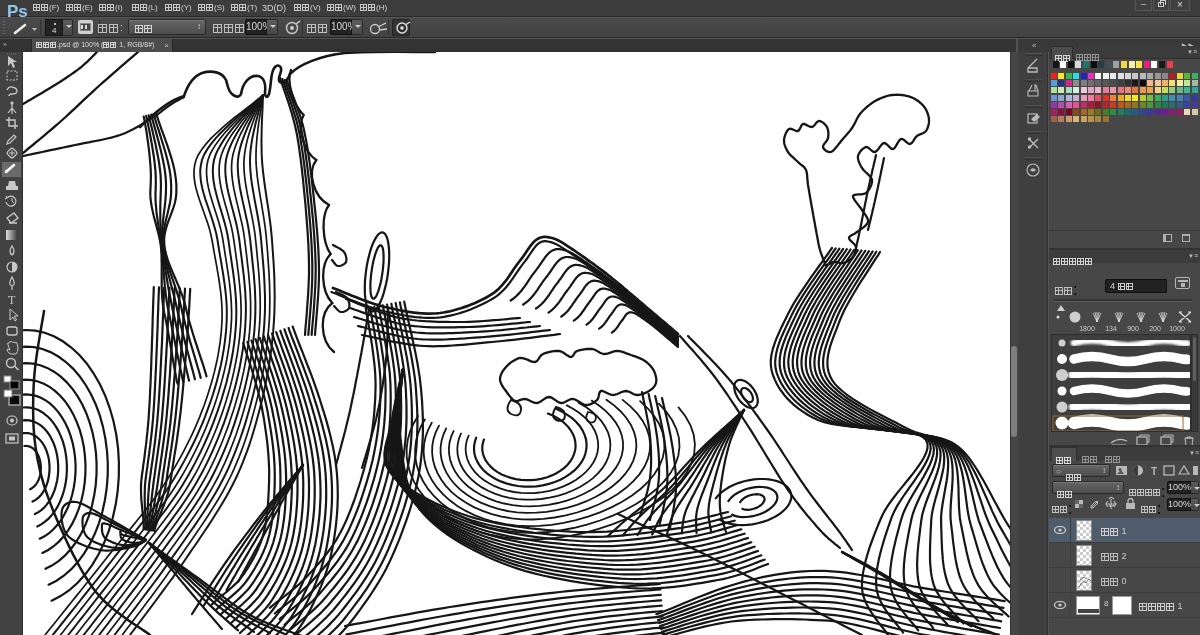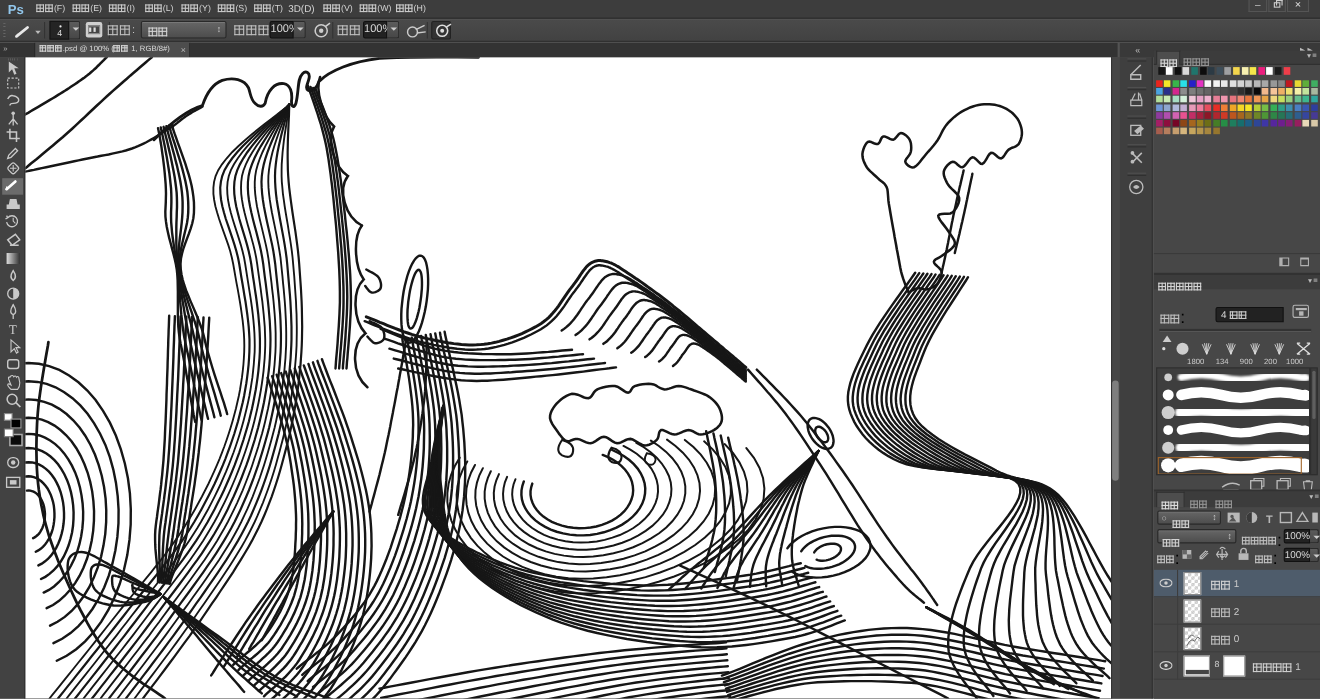--- a/index.html
+++ b/index.html
@@ -13,21 +13,21 @@
 .lbl{color:#c9c9c9;font-size:10px;white-space:nowrap}
 .sel{background:linear-gradient(#666,#4d4d4d);border:1px solid #2a2a2a;border-radius:2px;
  box-shadow:inset 0 1px 0 rgba(255,255,255,.12)}
 .vbox{background:#222;border:1px solid #111;border-radius:2px 0 0 2px;color:#d8d8d8;
  font-size:10px;text-align:right;padding:1px 3px 0 0}
 .vbtn{background:linear-gradient(#5c5c5c,#474747);border:1px solid #2a2a2a;border-left:none;
  border-radius:0 2px 2px 0}
 .vbtn:after{content:"";position:absolute;left:3px;top:5px;border:3px solid transparent;border-top-color:#ccc}
 </style></head><body>
 <div class="a" style="left:0;top:0;width:1200px;height:17px;background:#3d3d3d;border-bottom:1px solid #2b2b2b">
-<div class="a" style="left:7px;top:2px;font-size:12px;font-weight:bold;color:#92c7ec">Ps</div>
+<div class="a" style="left:7px;top:2px;font-size:17px;font-weight:bold;color:#92c7ec">Ps</div>
 <div class="a" style="left:33px;top:3px;color:#d4d4d4;font-size:8px;white-space:nowrap"><b class="c" style="width:7px;height:7px;margin-right:1px;"></b><b class="c" style="width:7px;height:7px;margin-right:1px;"></b><span style="font-size:8px">(F)</span></div>
 <div class="a" style="left:66px;top:3px;color:#d4d4d4;font-size:8px;white-space:nowrap"><b class="c" style="width:7px;height:7px;margin-right:1px;"></b><b class="c" style="width:7px;height:7px;margin-right:1px;"></b><span style="font-size:8px">(E)</span></div>
 <div class="a" style="left:99px;top:3px;color:#d4d4d4;font-size:8px;white-space:nowrap"><b class="c" style="width:7px;height:7px;margin-right:1px;"></b><b class="c" style="width:7px;height:7px;margin-right:1px;"></b><span style="font-size:8px">(I)</span></div>
 <div class="a" style="left:132px;top:3px;color:#d4d4d4;font-size:8px;white-space:nowrap"><b class="c" style="width:7px;height:7px;margin-right:1px;"></b><b class="c" style="width:7px;height:7px;margin-right:1px;"></b><span style="font-size:8px">(L)</span></div>
 <div class="a" style="left:165px;top:3px;color:#d4d4d4;font-size:8px;white-space:nowrap"><b class="c" style="width:7px;height:7px;margin-right:1px;"></b><b class="c" style="width:7px;height:7px;margin-right:1px;"></b><span style="font-size:8px">(Y)</span></div>
 <div class="a" style="left:198px;top:3px;color:#d4d4d4;font-size:8px;white-space:nowrap"><b class="c" style="width:7px;height:7px;margin-right:1px;"></b><b class="c" style="width:7px;height:7px;margin-right:1px;"></b><span style="font-size:8px">(S)</span></div>
 <div class="a" style="left:231px;top:3px;color:#d4d4d4;font-size:8px;white-space:nowrap"><b class="c" style="width:7px;height:7px;margin-right:1px;"></b><b class="c" style="width:7px;height:7px;margin-right:1px;"></b><span style="font-size:8px">(T)</span></div>
 <div class="a lbl" style="left:262px;top:3px;font-size:9px;color:#d4d4d4">3D(D)</div>
 <div class="a" style="left:294px;top:3px;color:#d4d4d4;font-size:8px;white-space:nowrap"><b class="c" style="width:7px;height:7px;margin-right:1px;"></b><b class="c" style="width:7px;height:7px;margin-right:1px;"></b><span style="font-size:8px">(V)</span></div>
 <div class="a" style="left:327px;top:3px;color:#d4d4d4;font-size:8px;white-space:nowrap"><b class="c" style="width:7px;height:7px;margin-right:1px;"></b><b class="c" style="width:7px;height:7px;margin-right:1px;"></b><span style="font-size:8px">(W)</span></div>

